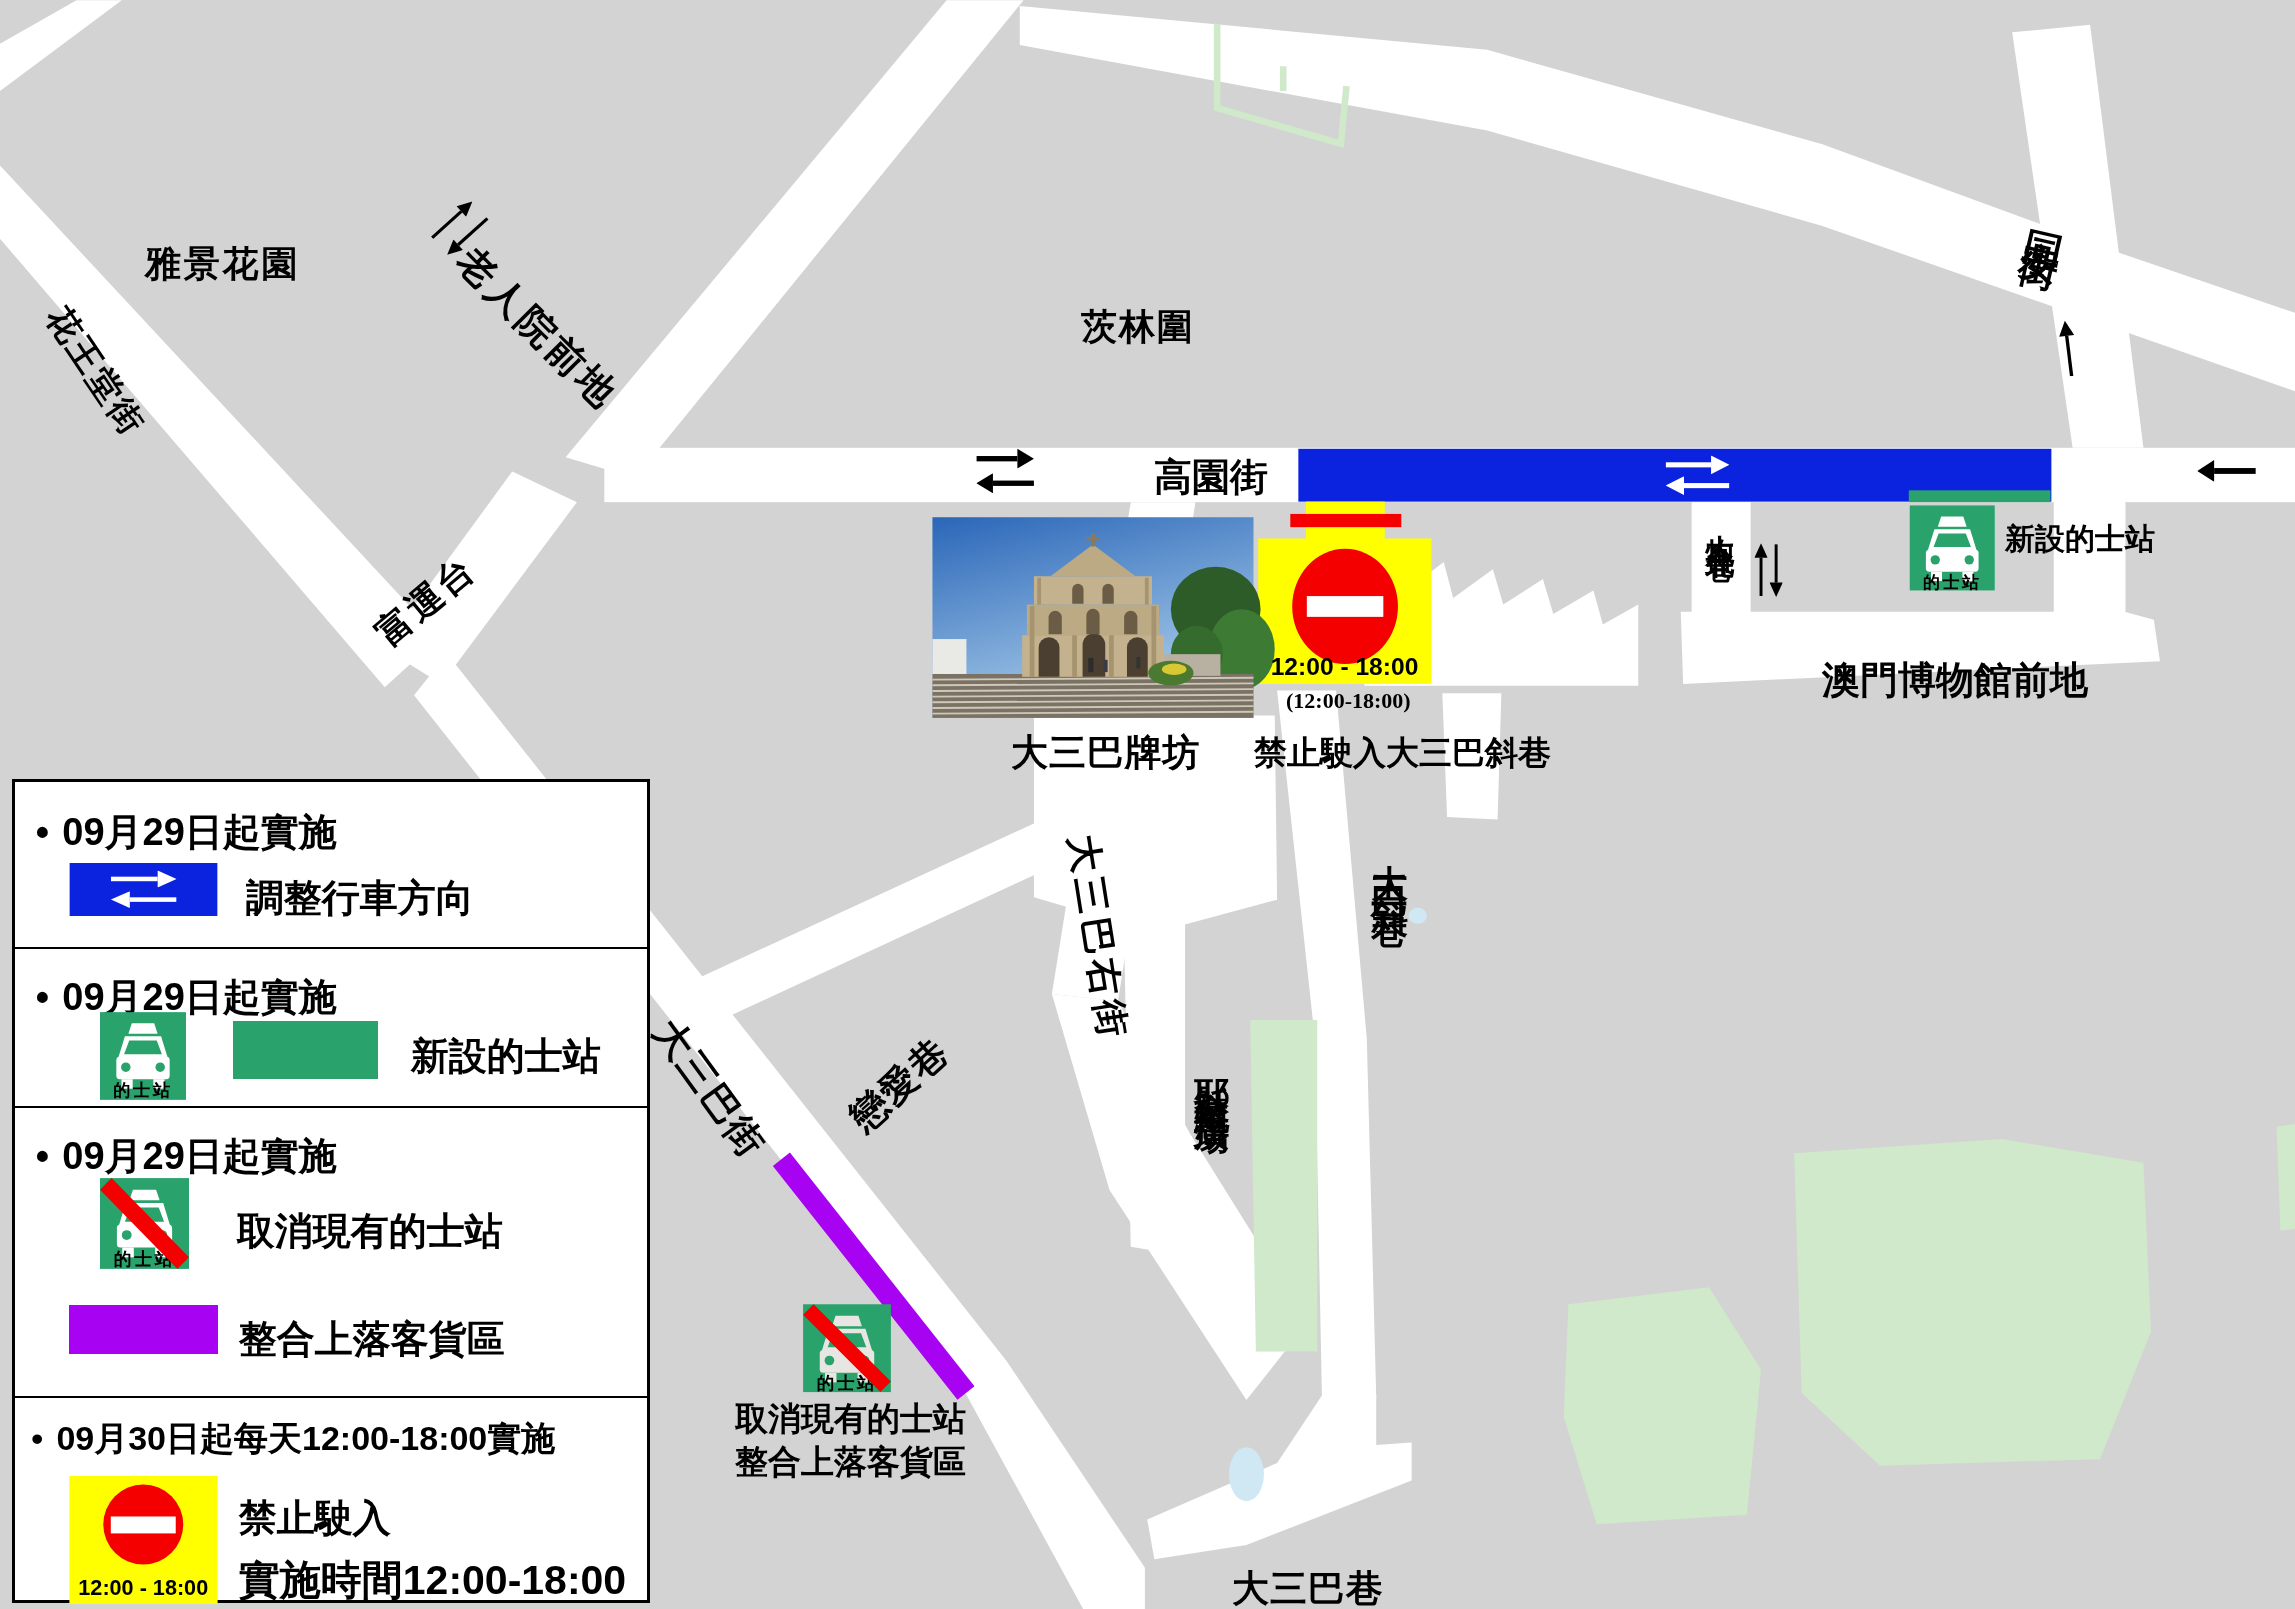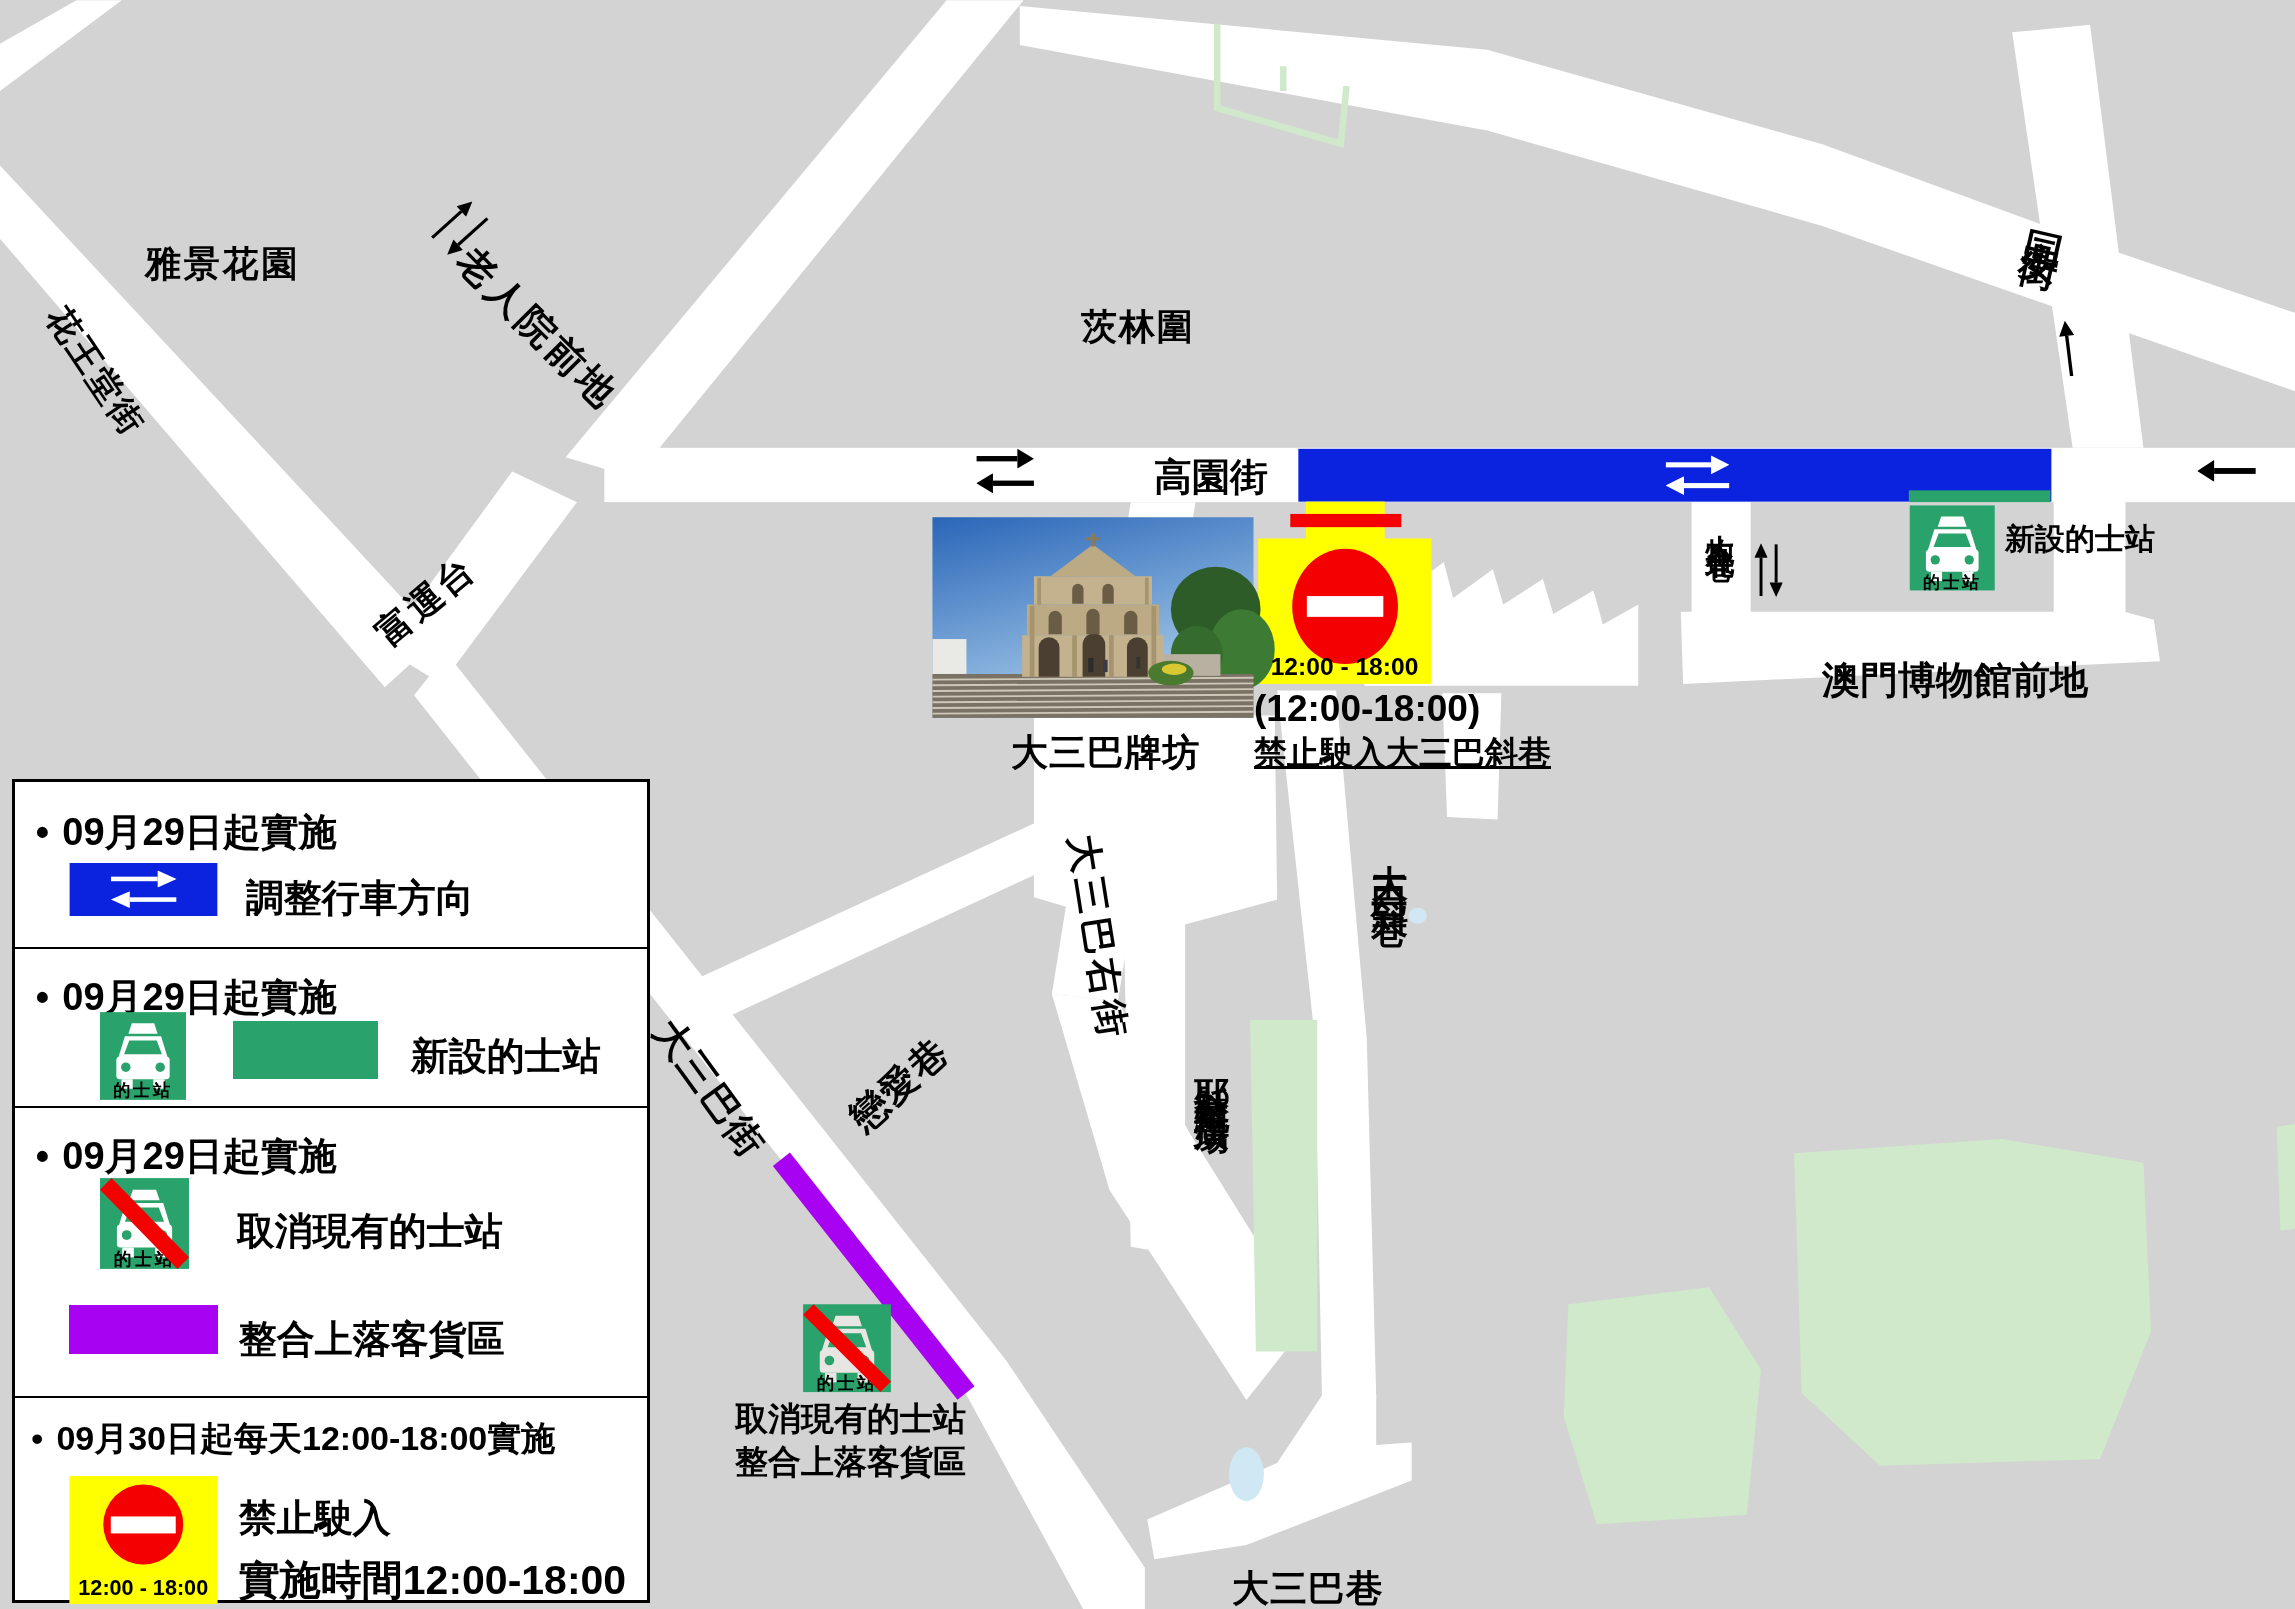--- a/index.html
+++ b/index.html
@@ -226,22 +226,22 @@
   <div class="lab" style="left:2005px;top:523px;font-size:30px;">新設的士站</div>
   <div class="lab" style="left:1011px;top:733px;font-size:37px;letter-spacing:0.9px;">大三巴牌坊</div>
   <div class="lab rot" style="left:1101px;top:832px;font-size:37px;letter-spacing:4.7px;transform:rotate(81deg);">大三巴右街</div>
   <div class="lab rot" style="left:843px;top:1109px;font-size:37px;letter-spacing:1.9px;transform:rotate(-42deg);">戀愛巷</div>
   <div class="lab rot" style="left:679px;top:1012px;font-size:38px;letter-spacing:1.9px;transform:rotate(54deg);">大三巴街</div>
   <div class="lab vert" style="left:1369px;top:835px;font-size:37px;letter-spacing:11.3px;">大三巴斜巷</div>
   <div class="lab vert" style="left:1193px;top:1052px;font-size:35px;letter-spacing:6.6px;">耶穌會紀念廣場</div>
   <div class="lab" style="left:1232px;top:1569px;font-size:37px;letter-spacing:0.9px;">大三巴巷</div>
 
   <div class="lab center" style="left:1258px;top:654px;width:173px;font-size:24.6px;">12:00 - 18:00</div>
-  <div class="lab" style="left:1254px;top:689px;font-size:37px;">(12:00-18:00)</div>
-  <div class="lab" style="left:1254px;top:735px;font-size:33px;text-decoration:underline;">禁止駛入大三巴斜巷</div>
+  <div class="lab" style="left:1286px;top:689px;font-size:22px;font-family:Liberation Serif, serif;">(12:00-18:00)</div>
+  <div class="lab" style="left:1254px;top:735px;font-size:33px;">禁止駛入大三巴斜巷</div>
 
   <div class="lab center" style="left:685px;top:1401px;width:331px;font-size:33px;">取消現有的士站</div>
   <div class="lab center" style="left:685px;top:1444px;width:331px;font-size:33px;">整合上落客貨區</div>
 
   <div class="legend">
     <div class="lg-div" style="top:165px;"></div>
     <div class="lg-div" style="top:324px;"></div>
     <div class="lg-div" style="top:614px;"></div>
 
     <div class="lg-abs" style="left:21px;top:24.6px;font-size:38px;">

